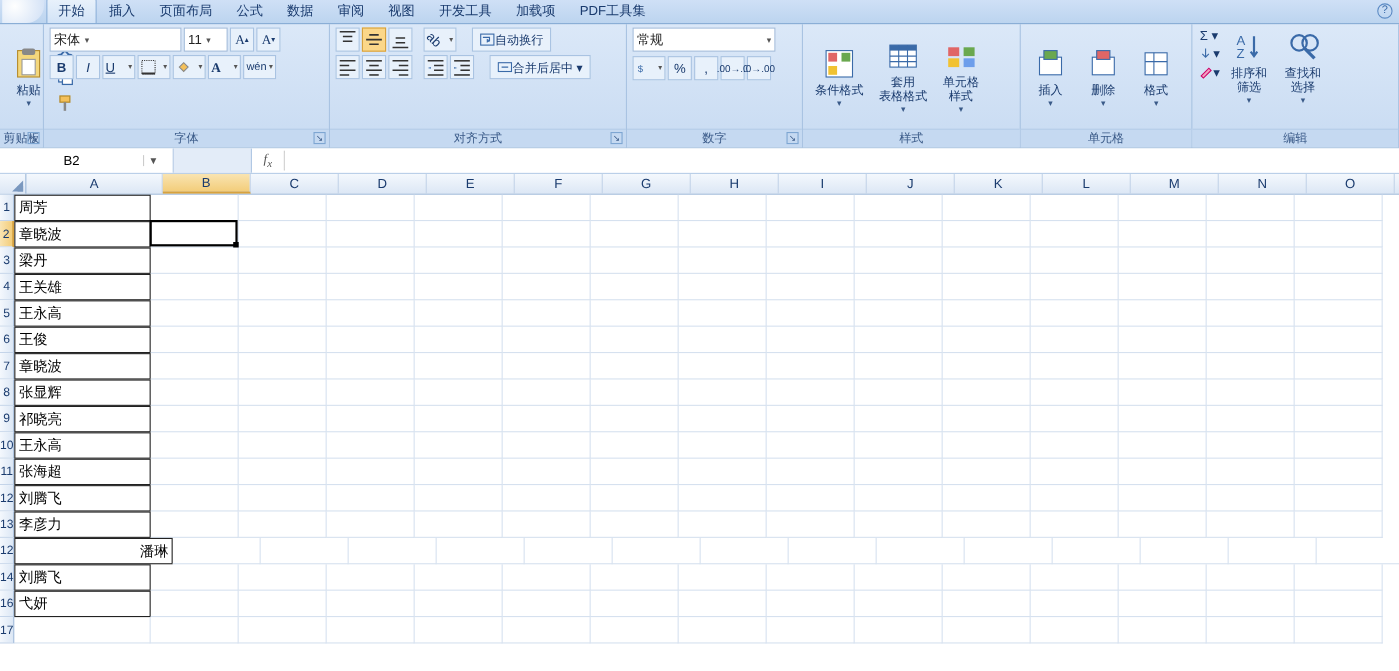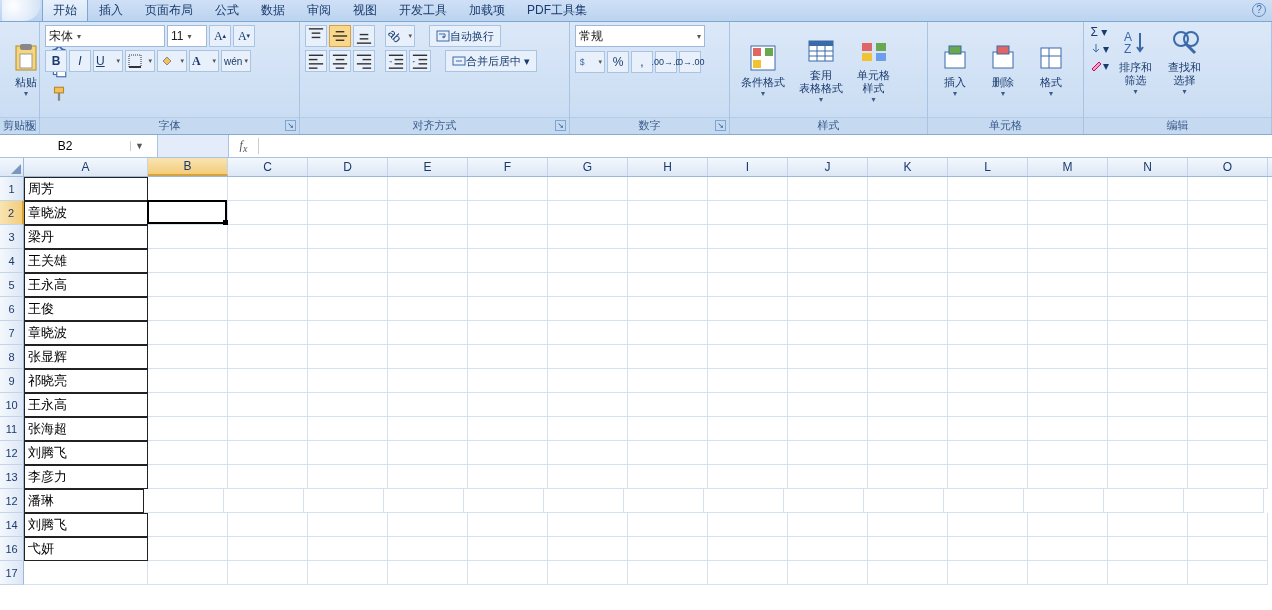--- a/index.html
+++ b/index.html
@@ -693,21 +693,21 @@
           <div class="cell" style="width: 80px;"></div>
           <div class="cell" style="width: 80px;"></div>
           <div class="cell" style="width: 80px;"></div>
           <div class="cell" style="width: 80px;"></div>
           <div class="cell" style="width: 80px;"></div>
           <div class="cell" style="width: 80px;"></div>
           <div class="cell" style="width: 80px;"></div>
           <div class="cell" style="width: 80px;"></div>
         </div>
         <div class="cell-row">
-          <div class="cell bordered" style="width: 120px;">潘琳</div>
+          <div class="cell bordered" style="width: 144px; text-align: right;">潘琳</div>
           <div class="cell" style="width: 80px;"></div>
           <div class="cell" style="width: 80px;"></div>
           <div class="cell" style="width: 80px;"></div>
           <div class="cell" style="width: 80px;"></div>
           <div class="cell" style="width: 80px;"></div>
           <div class="cell" style="width: 80px;"></div>
           <div class="cell" style="width: 80px;"></div>
           <div class="cell" style="width: 80px;"></div>
           <div class="cell" style="width: 80px;"></div>
           <div class="cell" style="width: 80px;"></div>

